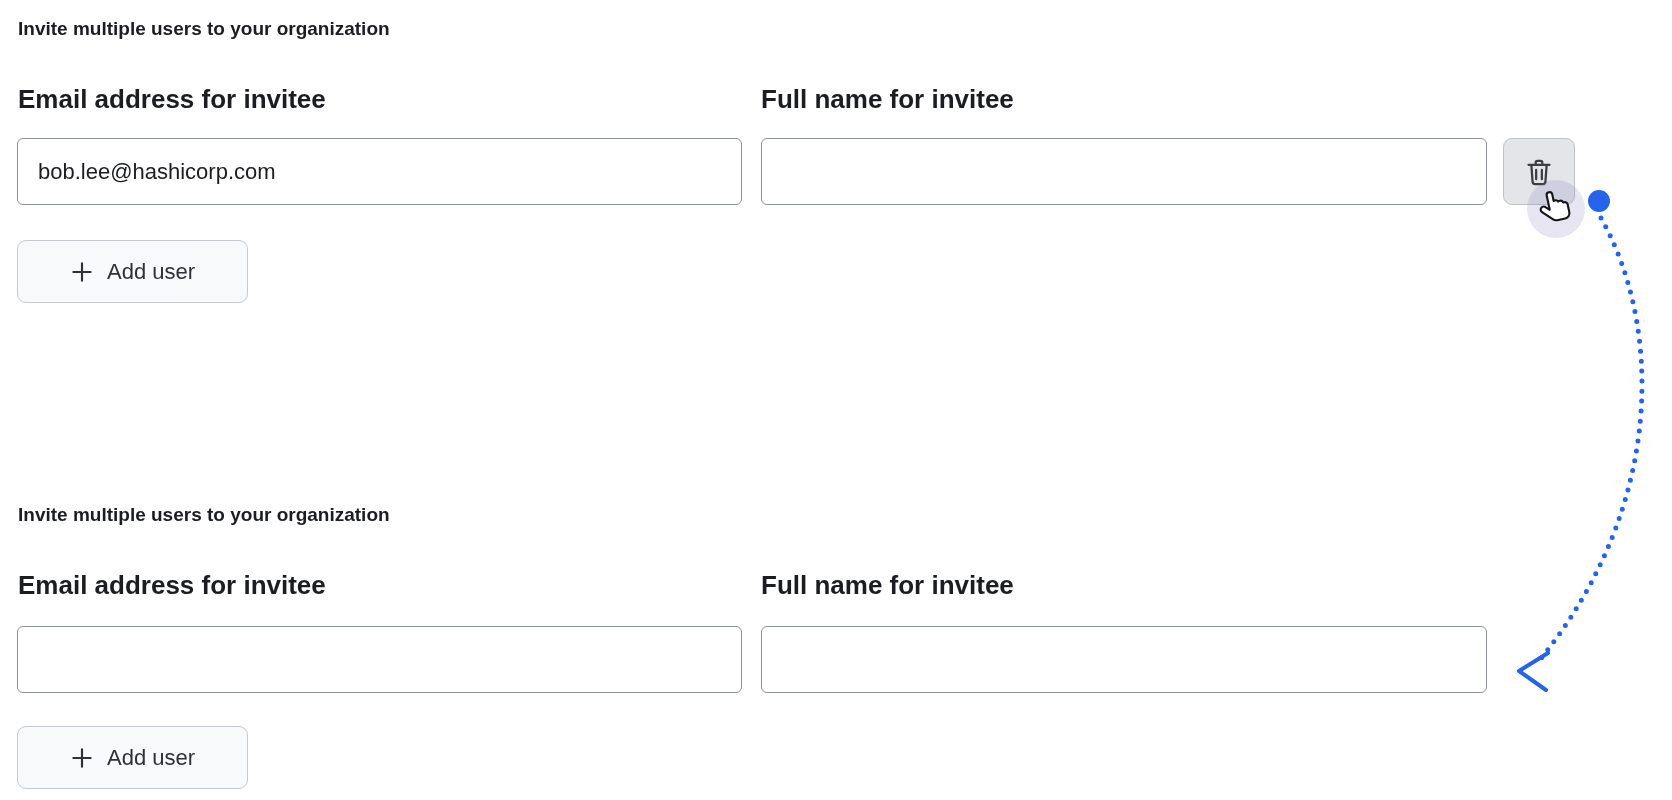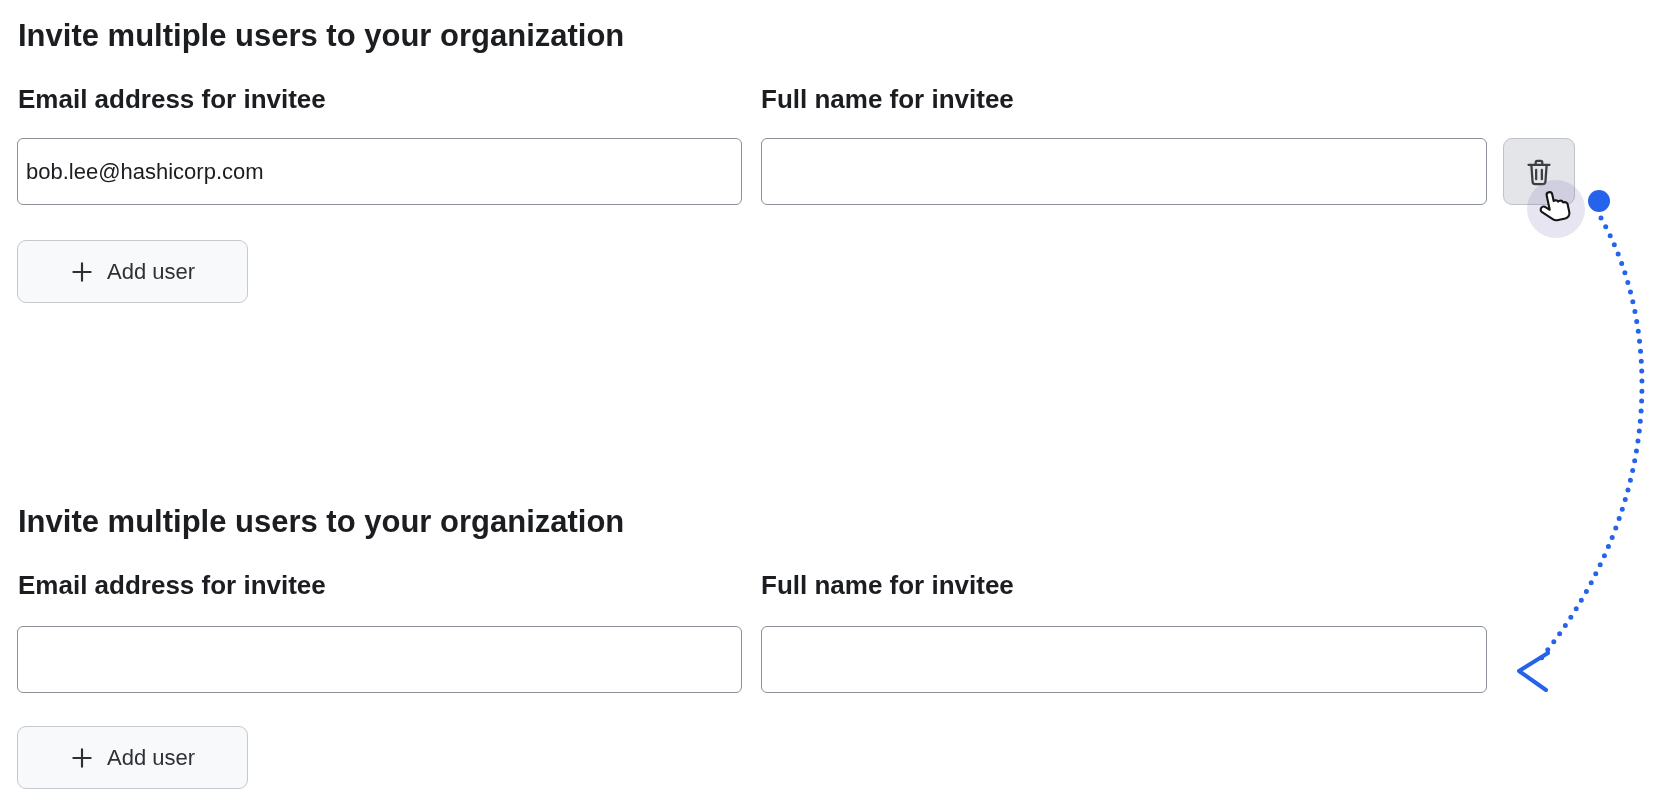--- a/index.html
+++ b/index.html
@@ -9,26 +9,26 @@
     --button-border:#c6c9cf;
     --button-bg:#f8f9fa;
     --icon-button-bg:#e3e5e9;
     --icon:#3a3d43;
   }
   html,body{margin:0;padding:0;background:#fff;}
   .canvas{
     position:relative;width:1672px;height:800px;background:#fff;overflow:hidden;
     font-family:"Liberation Sans","DejaVu Sans",sans-serif;color:var(--text);
   }
-  .heading{position:absolute;font-size:31px;font-weight:700;color:var(--text);white-space:nowrap;}
+  .heading{position:absolute;font-size:19px;font-weight:700;color:var(--text);white-space:nowrap;}
   .field-label{position:absolute;font-size:26px;font-weight:600;color:var(--text);white-space:nowrap;}
   .text-input{
     position:absolute;height:67px;box-sizing:border-box;border:1px solid var(--input-border);
     border-radius:6px;background:#fff;font-family:inherit;font-size:22px;color:var(--text);
-    padding:0 8px;outline:none;
+    padding:0 20px;outline:none;
   }
   .delete-btn{
     position:absolute;left:1503px;top:138px;width:72px;height:67px;box-sizing:border-box;
     background:var(--icon-button-bg);border:1px solid #bfc2c8;border-radius:9px;
     display:flex;align-items:center;justify-content:center;cursor:pointer;color:var(--icon);padding:0;
   }
   .add-btn{
     position:absolute;height:63px;box-sizing:border-box;background:var(--button-bg);
     border:1px solid var(--button-border);border-radius:9px;display:flex;align-items:center;
     justify-content:center;gap:13px;padding:12px 28px;cursor:pointer;color:#2e3035;

